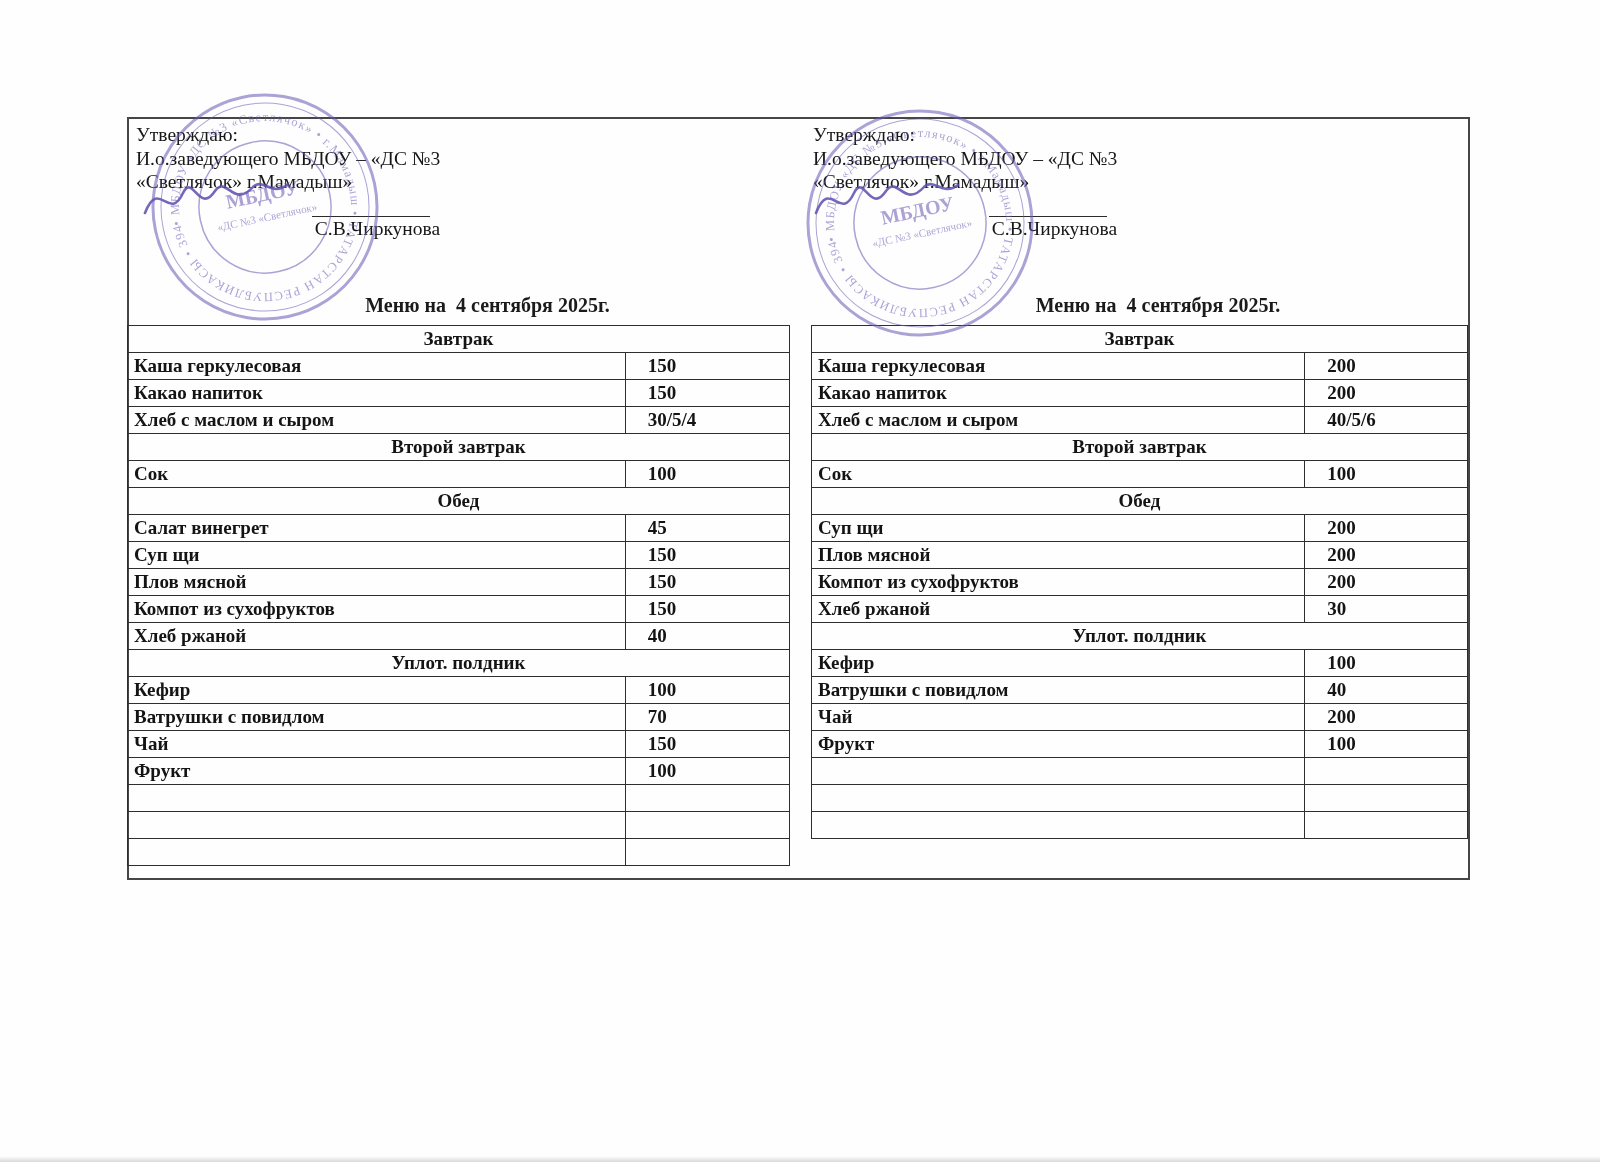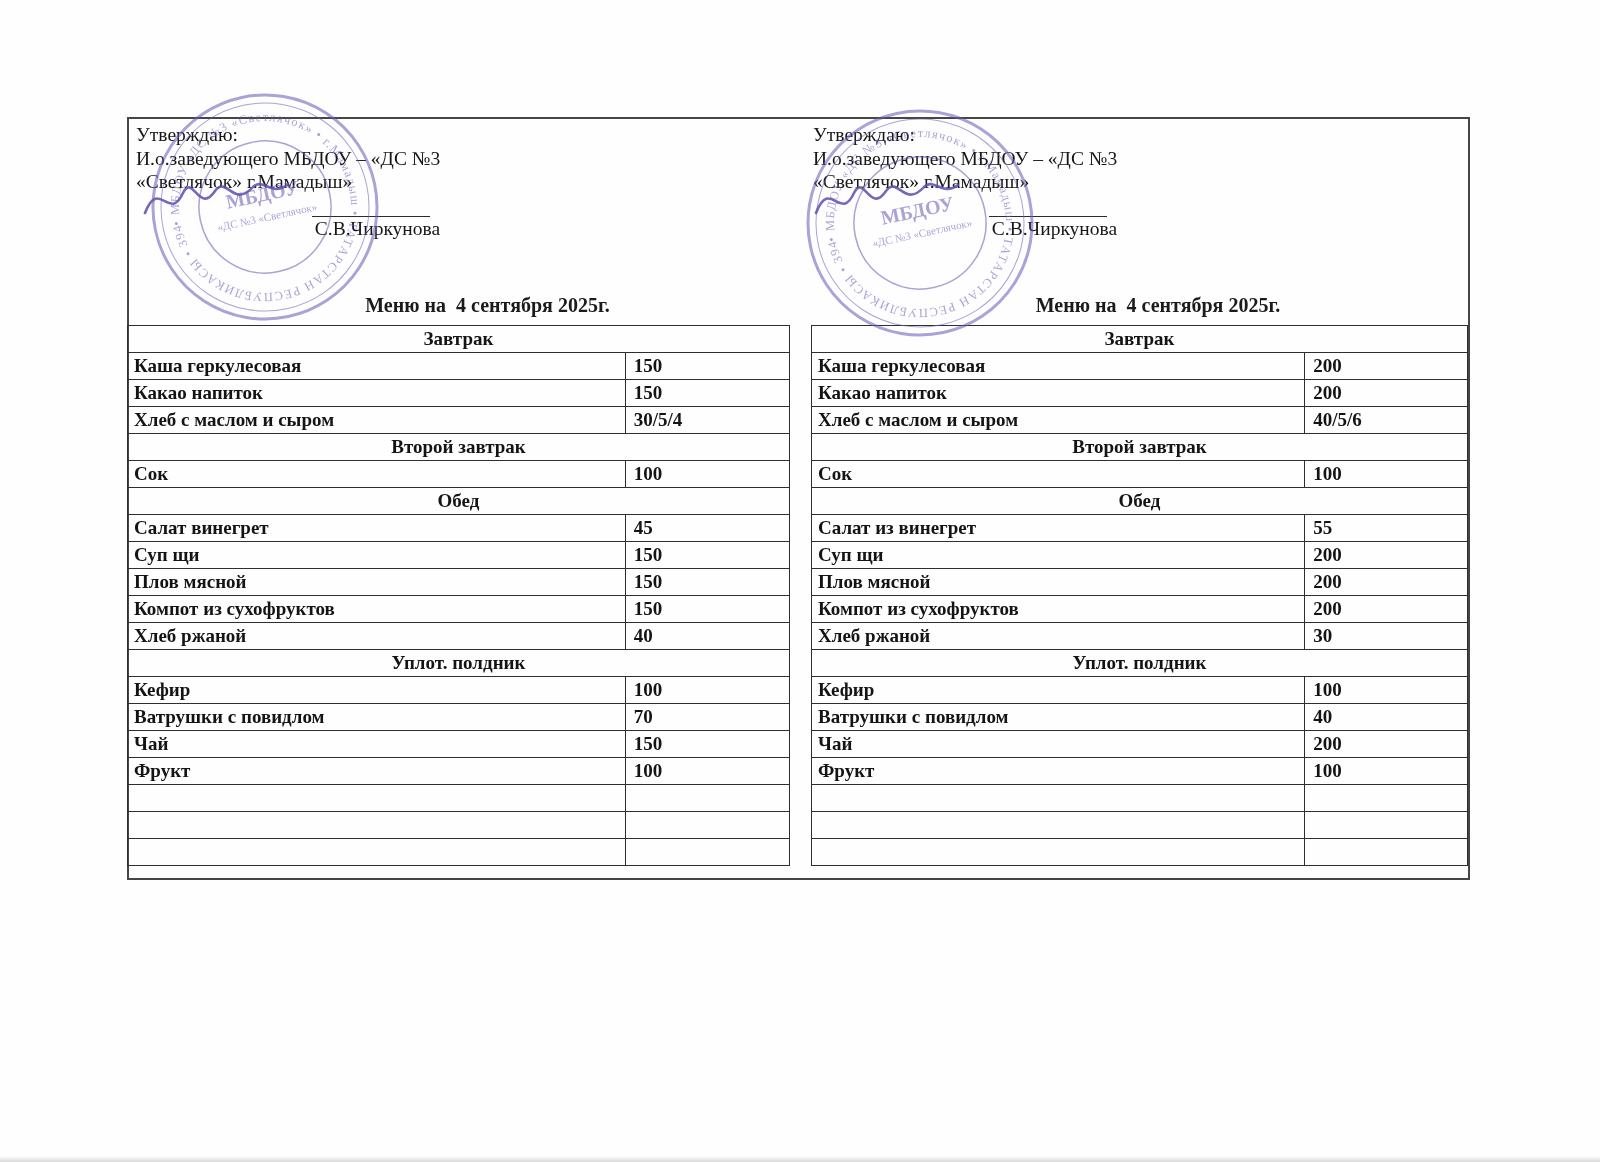--- a/index.html
+++ b/index.html
@@ -27,21 +27,21 @@
 
   table.menu-table { position:absolute; top:206px; border-collapse:collapse; table-layout:fixed;
                      font-size:19px; font-weight:bold; color:#141414; }
   .panel.p-left  table.menu-table { left:-2px; width:663px; }
   .panel.p-right table.menu-table { left:11px; width:657px; }
   .menu-table col.col-name { width:75.2%; }
   .menu-table col.col-qty  { width:24.8%; }
   .menu-table td { border:1.6px solid #2e2e2e; height:27px; padding:0 6px;
                    vertical-align:middle; overflow:hidden; white-space:nowrap; }
   .menu-table td.section-cell { text-align:center;margin-left:24px; }
-  .menu-table td.qty-cell { padding-left:8px; }
+  .menu-table td.qty-cell { padding-left:22px; }
 
   .stamp { position:absolute; width:236px; height:236px; opacity:0.55; transform:rotate(-12deg); }
   .stamp.s-left  { left:18px;  top:-30px; }
   .stamp.s-right { left:673px; top:-14px; }
   .stamp text { font-family:"Liberation Serif","DejaVu Serif",serif; }
 
   .scan-edge { position:absolute; left:0; bottom:0; width:100%; height:6px;
                background:linear-gradient(#ffffff,#d9d9d9); }
 </style>
 </head>
@@ -197,24 +197,20 @@
             </tr>
             <tr>
               <td colspan="2" class="section-cell">Второй завтрак</td>
             </tr>
             <tr>
               <td class="dish-cell">Сок</td>
               <td class="qty-cell">100</td>
             </tr>
             <tr>
               <td colspan="2" class="section-cell">Обед</td>
-            </tr>
-            <tr>
-              <td class="dish-cell">Салат из винегрет</td>
-              <td class="qty-cell">55</td>
             </tr>
             <tr>
               <td class="dish-cell">Суп щи</td>
               <td class="qty-cell">200</td>
             </tr>
             <tr>
               <td class="dish-cell">Плов мясной</td>
               <td class="qty-cell">200</td>
             </tr>
             <tr>

